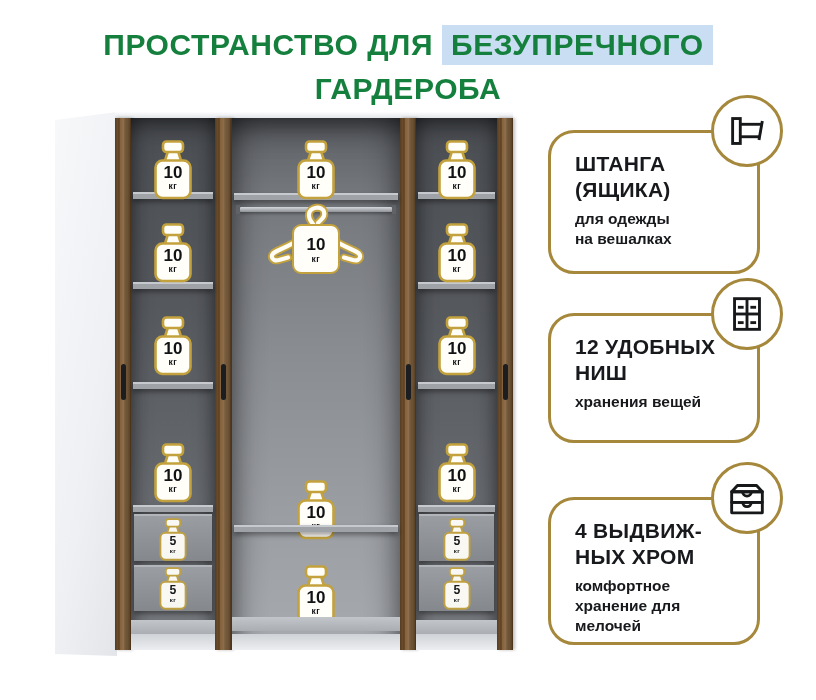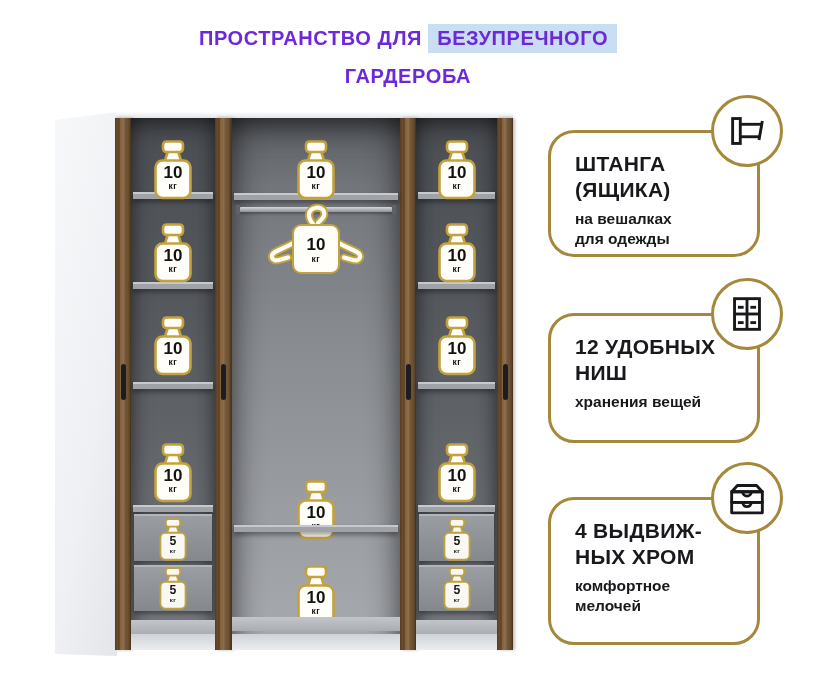--- a/index.html
+++ b/index.html
@@ -1,23 +1,23 @@
 <!DOCTYPE html>
 <html><head>
 <meta charset="utf-8">
 <style>
   html,body{margin:0;padding:0;background:#fff;}
   .stage{position:relative;width:816px;height:700px;background:#fff;overflow:hidden;
          font-family:"Liberation Sans", sans-serif;color:#23282e;}
 
   
   .page-title{position:absolute;left:0;top:24px;width:100%;text-align:center;
-              font-weight:800;font-size:20px;letter-spacing:.6px;color:#6d28d9;line-height:1.4;}
+              font-weight:800;font-size:30px;letter-spacing:.6px;color:#15803d;line-height:1.4;}
   .page-title .hl{background:#c9def2;padding:3px 9px 4px;}
-  .page-title .line2{margin-top:10px;}
+  .page-title .line2{margin-top:2px;}
 
   
   .wardrobe{position:absolute;left:55px;top:112px;width:458px;height:548px;}
   .side-panel{position:absolute;left:0;top:0;width:62px;height:544px;
               background:linear-gradient(100deg,#f7f8fa 0%,#eef0f3 60%,#e3e5e9 100%);
               clip-path:polygon(0 8px,100% 0,100% 100%,0 calc(100% - 2px));}
   .topedge{position:absolute;left:60px;right:0;top:0;height:7px;
            background:linear-gradient(180deg,#fdfdfe,#dfe2e6);}
   .front{position:absolute;left:60px;top:6px;width:398px;height:532px;}
 
@@ -85,21 +85,21 @@
   .callout{position:absolute;width:212px;}
   .co-box{position:relative;width:100%;height:100%;box-sizing:border-box;
           border:3px solid #a5883b;border-radius:26px;background:#fff;
           padding:18px 14px 12px 24px;}
   .co-title{font-size:21px;font-weight:800;line-height:1.22;color:#17191c;letter-spacing:.3px;}
   .co-desc{margin-top:7px;font-size:15.5px;font-weight:600;line-height:1.28;color:#17191c;}
   .co-circle{position:absolute;right:-26px;top:-38px;width:72px;height:72px;border-radius:50%;
              background:#fff;border:3px solid #a5883b;box-sizing:border-box;
              display:flex;align-items:center;justify-content:center;}
   .co-circle svg{width:46px;height:46px;}
-  .c1{left:548px;top:130px;height:127px;}
+  .c1{left:548px;top:130px;height:144px;}
   .c2{left:548px;top:313px;height:130px;}
   .c3{left:548px;top:497px;height:148px;}
 </style>
 </head>
 <body>
 
 <div class="stage">
 
   <div class="page-title">
     <div class="line1"><span>ПРОСТРАНСТВО ДЛЯ</span>
@@ -320,22 +320,22 @@
     </div>
   </div>
 
   <div class="callout c1">
     <div class="co-box">
       <div class="co-title">
         <div>ШТАНГА</div>
         <div>(ЯЩИКА)</div>
       </div>
       <div class="co-desc">
+        <div>для одежды</div>
         <div>на вешалках</div>
-        <div>для одежды</div>
       </div>
       <div class="co-circle">
         <svg viewBox="0 0 48 48">
           <g fill="none" stroke="#16181a" stroke-width="3">
             <rect x="9" y="11" width="8" height="26"></rect>
             <path d="M17 17 H38.5"></path>
               <path d="M17 30 H37"></path>
               <path d="M40 13.5 L36.5 33.5"></path>
           </g>
         </svg>
@@ -369,20 +369,21 @@
   </div>
 
   <div class="callout c3">
     <div class="co-box">
       <div class="co-title">
         <div>4 ВЫДВИЖ-</div>
         <div>НЫХ ХРОМ</div>
       </div>
       <div class="co-desc">
         <div>комфортное</div>
+        <div>хранение для</div>
         <div>мелочей</div>
       </div>
       <div class="co-circle">
         <svg viewBox="0 0 48 48">
           <g fill="none" stroke="#16181a" stroke-width="3" stroke-linejoin="round">
             <path d="M14 11 H34 L40 17.5 H8 Z"></path>
             <rect x="8" y="17.5" width="32" height="11"></rect>
             <rect x="8" y="28.5" width="32" height="11"></rect>
             <path d="M19.5 17.5 a4.5 4.5 0 0 0 9 0"></path>
             <path d="M19.5 28.5 a4.5 4.5 0 0 0 9 0"></path>

